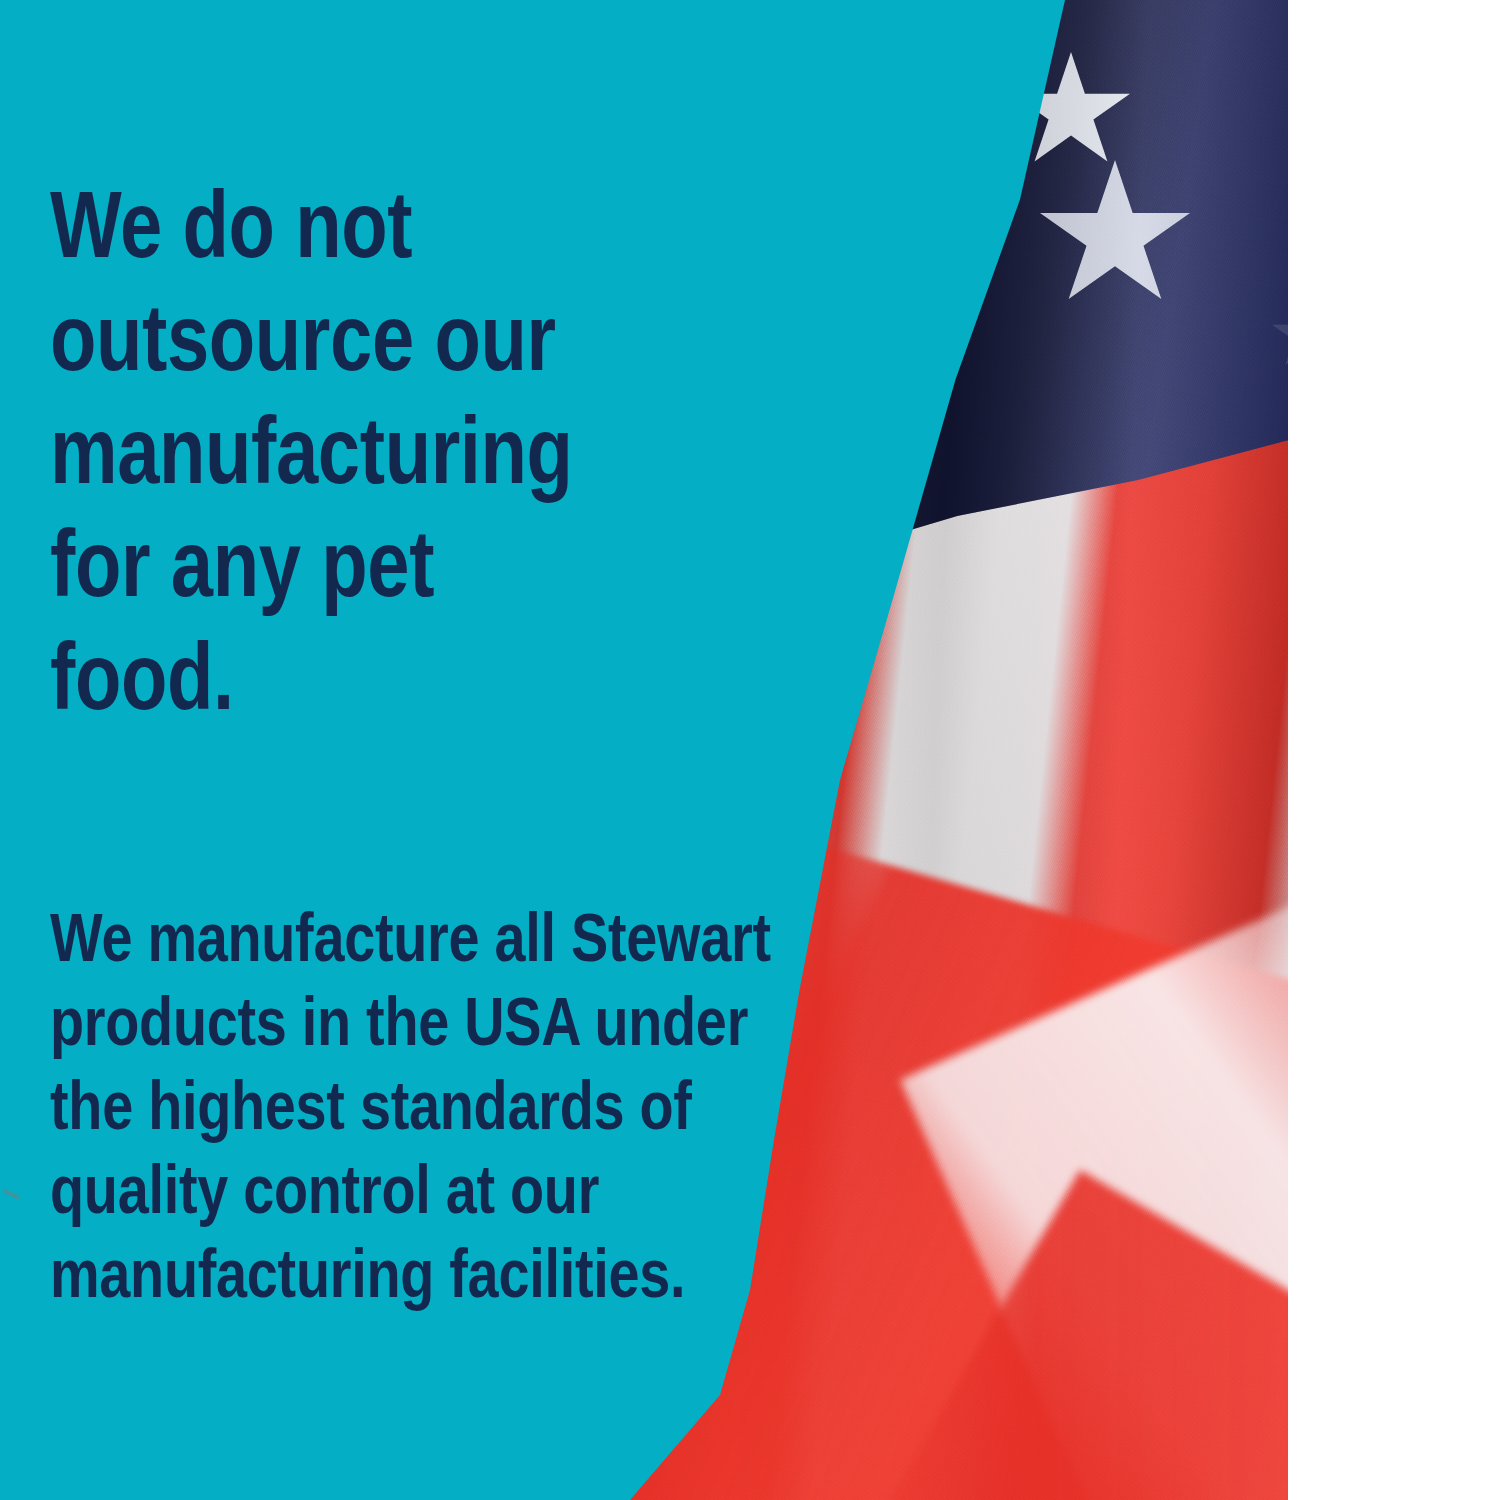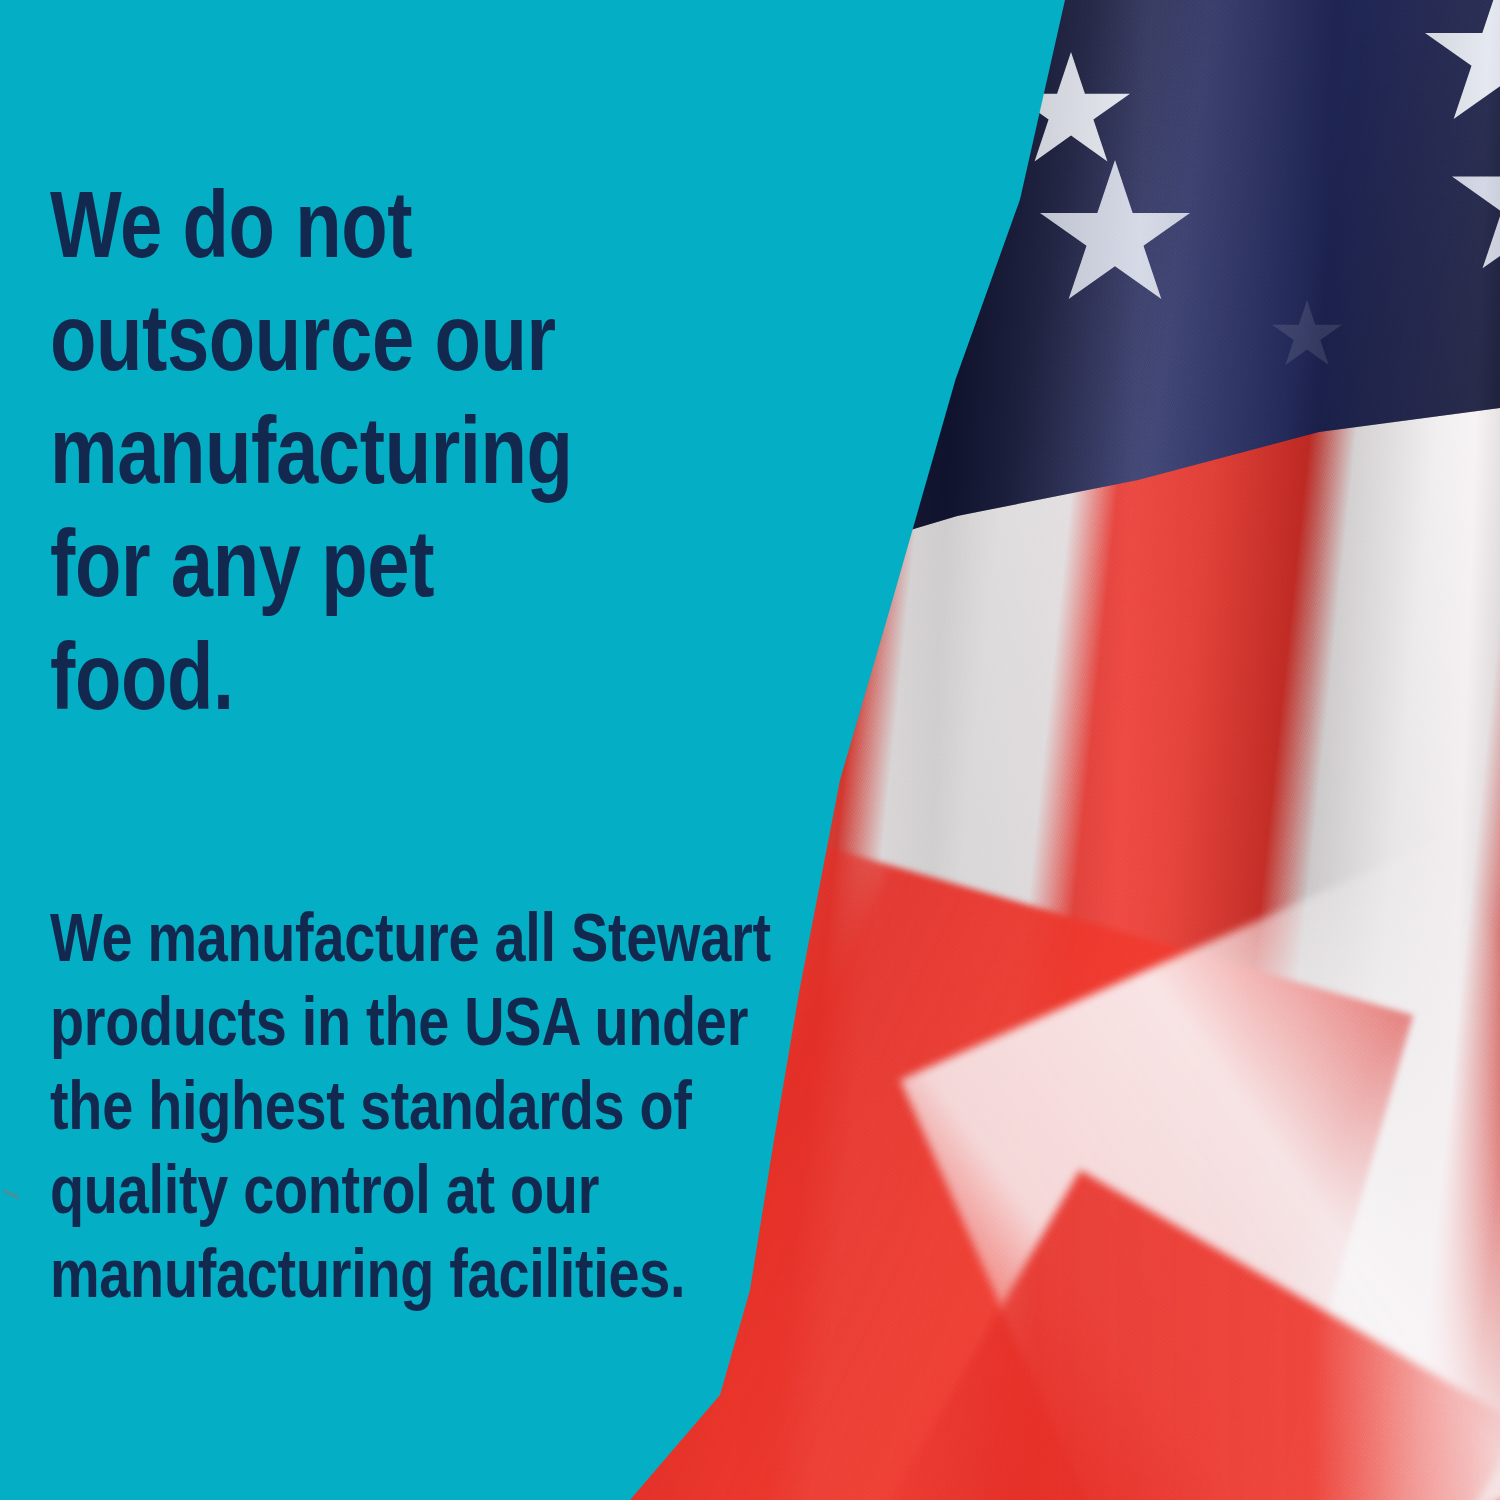--- a/index.html
+++ b/index.html
@@ -3,21 +3,21 @@
 <meta charset="utf-8">
 <title>Stewart Made in USA Banner</title>
 <style>
   html, body {
     margin: 0;
     padding: 0;
     background: #ffffff;
   }
   #stage {
     position: relative;
-    width: 1500px;
+    width: 1288px;
     height: 1500px;
     overflow: hidden;
     font-family: "Liberation Sans", "DejaVu Sans", sans-serif;
     background: #8b5cf6;
   }
 
   
   .bg-teal {
     position: absolute;
     inset: 0;

